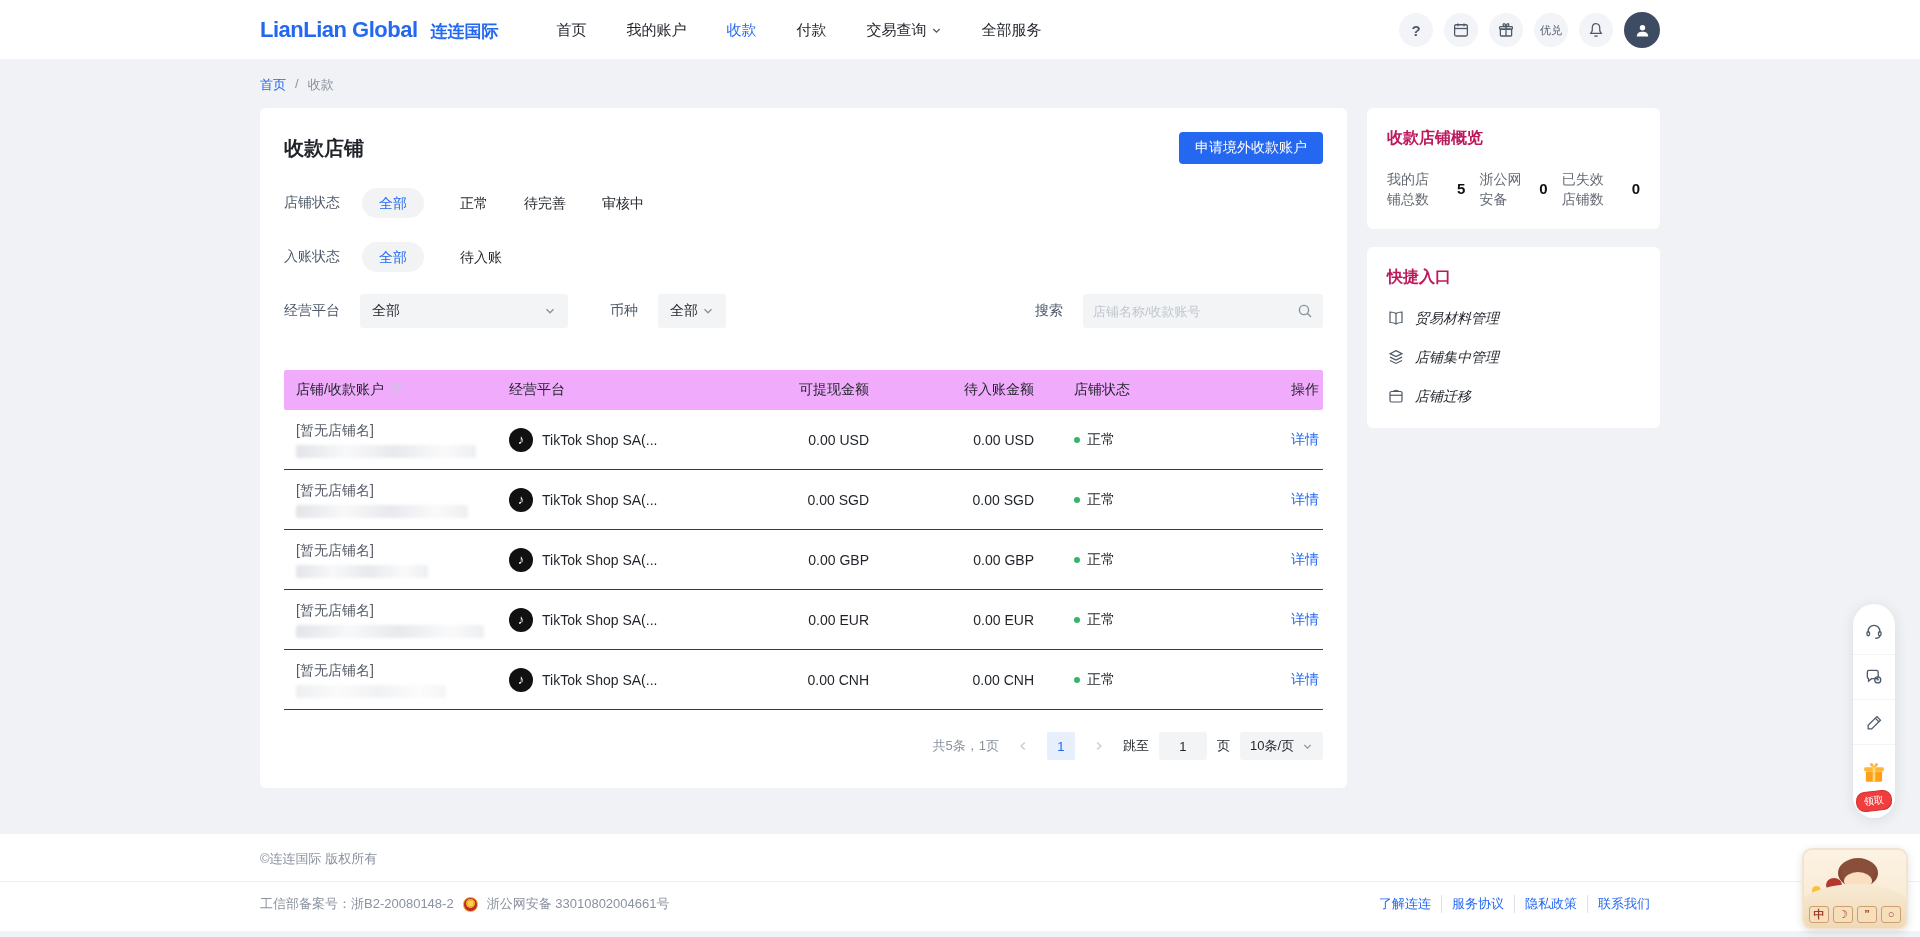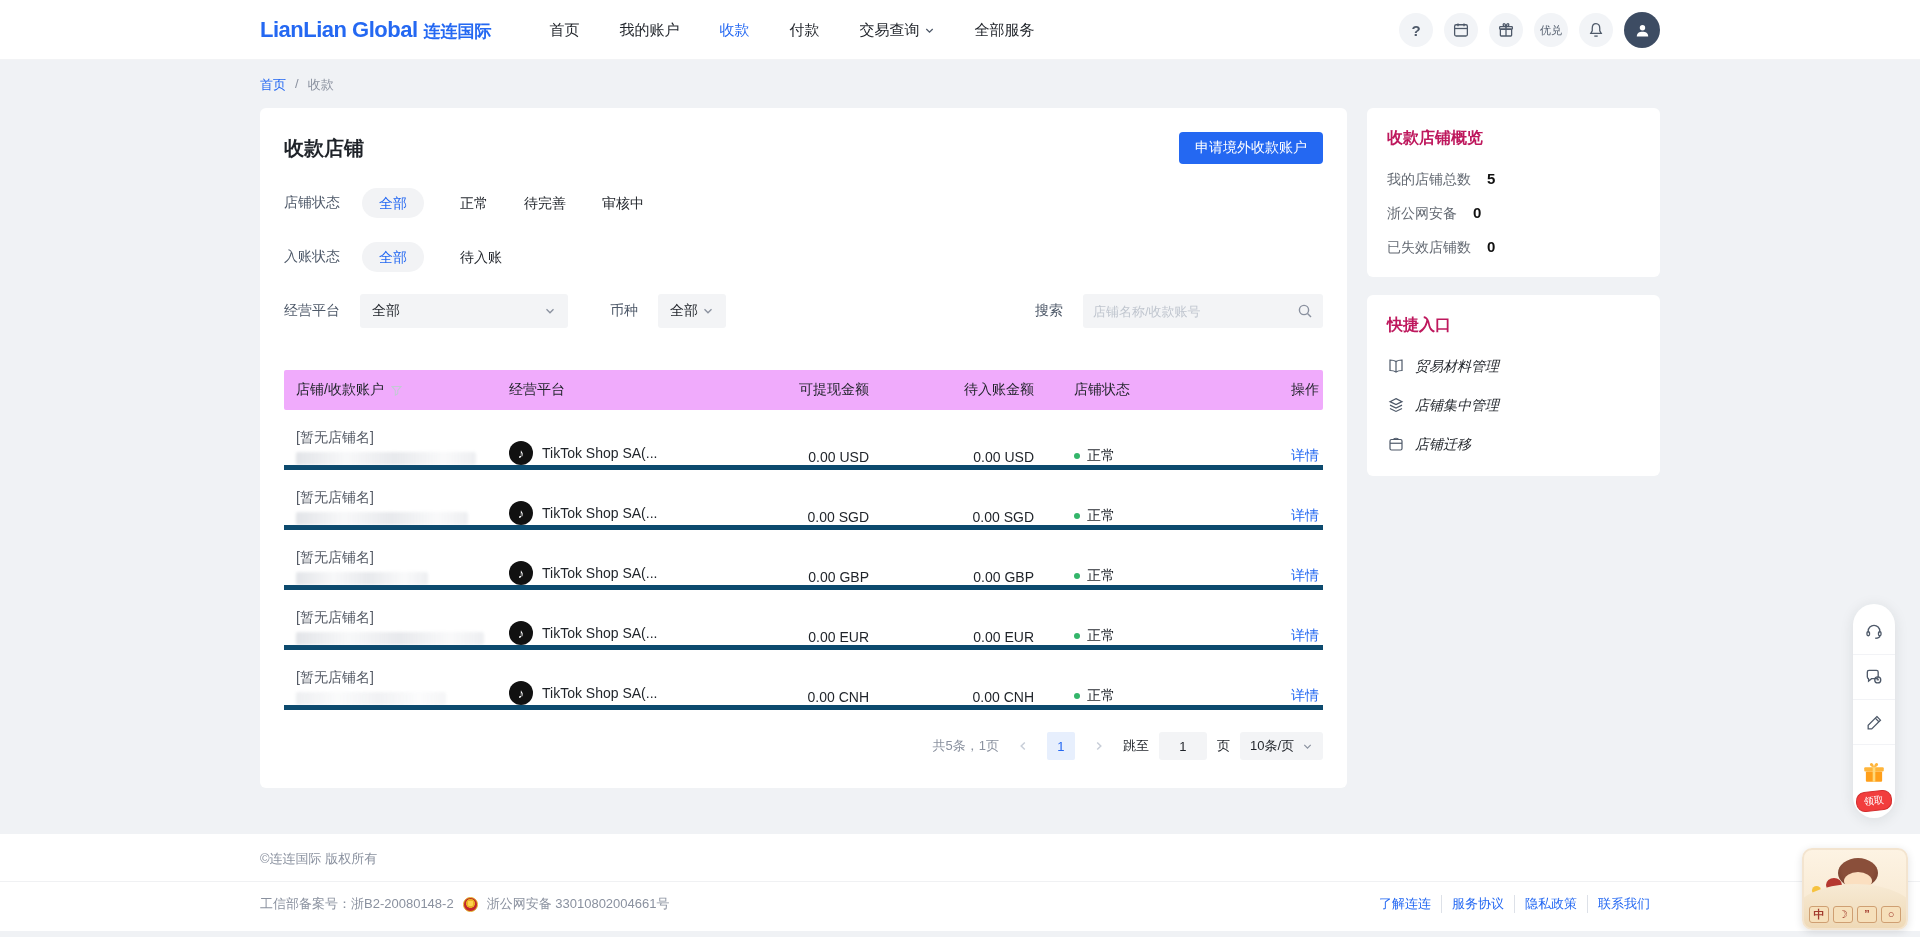--- a/index.html
+++ b/index.html
@@ -6,21 +6,21 @@
   html,body { width:1920px; height:937px; }
   body {
     font-family:"Liberation Sans","DejaVu Sans",sans-serif;
     background:#f0f2f5; color:#1f2329; position:relative; overflow:hidden;
   }
   .wrap { width:1400px; margin:0 auto; }
 
   
   header.topbar { background:#fff; height:60px; border-bottom:1px solid #f2f3f5; }
   .topbar .wrap { display:flex; align-items:center; height:60px; }
-  .logo { display:flex; align-items:baseline; gap:6px; cursor:pointer; }
+  .logo { display:flex; align-items:baseline; gap:13px; cursor:pointer; }
   .logo-en { font-size:22px; font-weight:700; color:#2468F2; letter-spacing:-0.5px; }
   .logo-cn { font-size:17px; font-weight:800; color:#2468F2; }
   nav.mainnav { display:flex; align-items:center; gap:40px; margin-left:58px; font-size:15px; }
   .nav-item { color:#1f2329; cursor:pointer; display:flex; align-items:center; gap:4px; text-decoration:none; }
   .nav-item.active { color:#2468F2; }
   .hicons { margin-left:auto; display:flex; align-items:center; gap:11px; }
   .hicon { width:34px; height:34px; border-radius:50%; background:#f2f4f7; border:none;
            display:flex; align-items:center; justify-content:center; cursor:pointer;
            color:#4e5969; font-size:11px; }
   .hicon svg { display:block; }
@@ -61,21 +61,21 @@
   .search-box { width:240px; height:34px; background:#f3f4f6; border-radius:3px;
                 display:flex; align-items:center; padding:0 10px; }
   .search-box input { flex:1; border:none; background:transparent; outline:none;
                       font-size:13px; color:#1f2329; font-family:inherit; }
   .search-box input::placeholder { color:#c0c6cf; }
 
   
   .table { margin-top:42px; }
   .t-head { display:flex; align-items:center; height:40px; background:#f0abfc;
             border-radius:2px; font-size:14px; color:#1f2329; }
-  .t-row { display:flex; align-items:flex-end; height:60px; border-bottom:5px solid #0c4a6e; font-size:14px; }
+  .t-row { display:flex; align-items:center; height:60px; border-bottom:1px solid #0c4a6e; font-size:14px; }
   .cell { display:flex; align-items:center; }
   .c-shop { width:225px; padding-left:12px; }
   .c-platform { width:195px; gap:9px; }
   .c-withdraw { width:165px; justify-content:flex-end; }
   .c-pending { width:165px; justify-content:flex-end; }
   .c-status { flex:1; padding-left:40px; gap:7px; }
   .c-action { width:88px; justify-content:flex-end; padding-right:4px; }
   .shop-block { display:flex; flex-direction:column; gap:5px; }
   .shop-name { color:#555b66; }
   .redact { height:13px; border-radius:2px; filter:blur(1.6px);
@@ -95,21 +95,21 @@
             background:#e7effd; color:#2468F2; border-radius:2px; font-size:13px; cursor:pointer; }
   .pg-jump { color:#1f2329; }
   .pg-input { width:48px; height:28px; background:#f3f4f6; border:none; border-radius:3px;
               text-align:center; font-size:13px; color:#1f2329; font-family:inherit; outline:none; }
   .pg-size { height:28px; background:#f3f4f6; border-radius:3px; padding:0 10px;
              display:flex; align-items:center; gap:8px; color:#1f2329; cursor:pointer; }
 
   
   .side-card { padding:20px; }
   .side-title { font-size:16px; font-weight:700; color:#be185d; }
-  .stats { margin-top:20px; display:flex; flex-direction:column; gap:14px; }
+  .stats { margin-top:20px; display:flex; flex-direction:row; gap:14px; }
   .stat { display:flex; align-items:center; font-size:14px; color:#646a73; line-height:20px; }
   .stat b { color:#111; font-size:15px; margin-left:16px; }
   .shortcuts { margin-top:18px; display:flex; flex-direction:column; gap:15px;font-style:italic; }
   .shortcut { display:flex; align-items:center; gap:10px; font-size:14px; color:#1f2329;
               cursor:pointer; line-height:24px; }
   .shortcut svg { flex:none; }
 
   
   footer.pagefoot { background:#fff; margin-top:46px; padding-top:16px; }
   .f-top { font-size:13px; color:#8a919f; padding-bottom:13px; }

